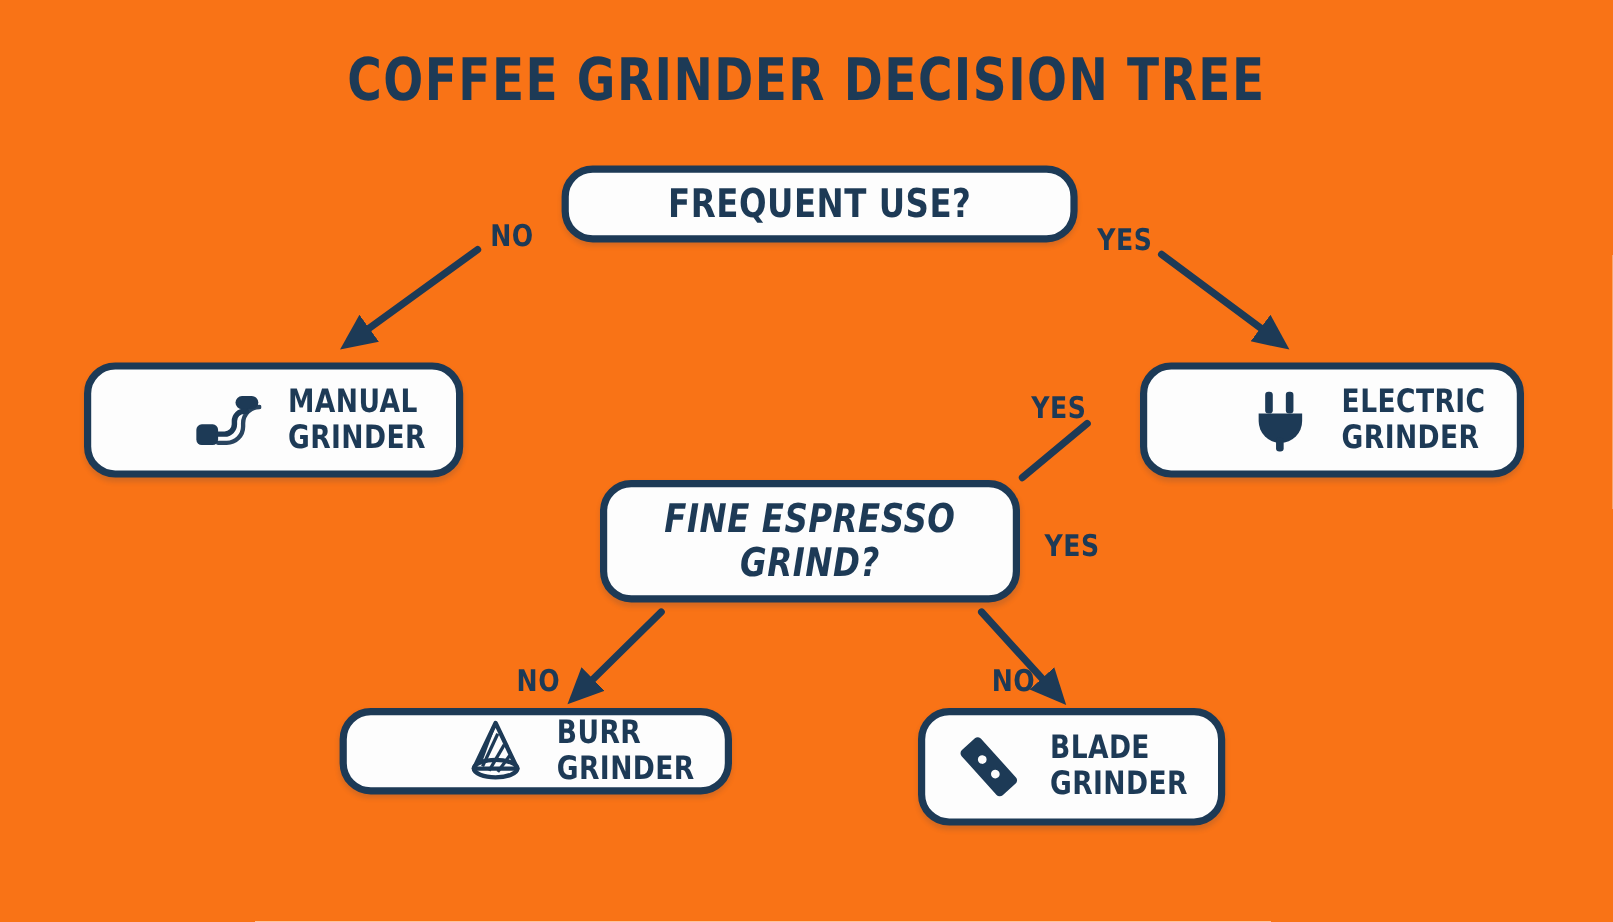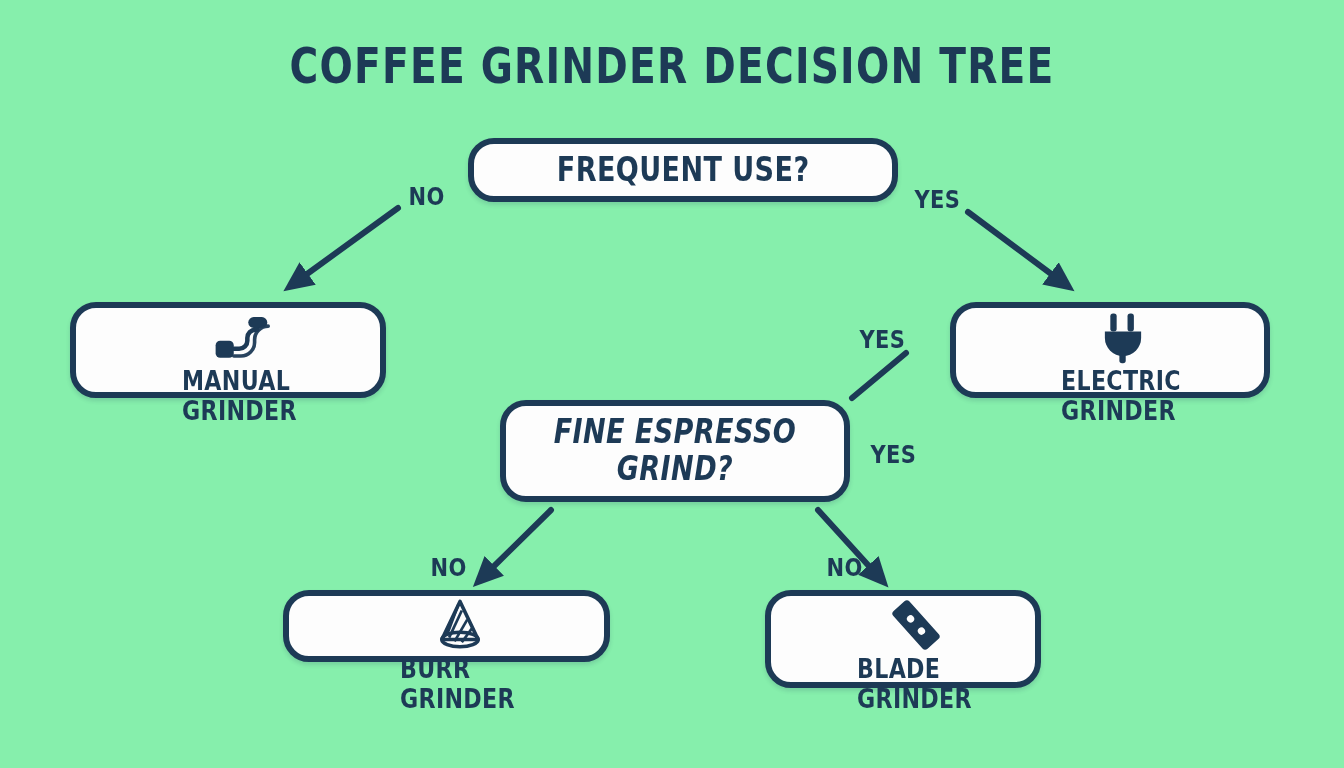--- a/index.html
+++ b/index.html
@@ -51,23 +51,22 @@
     border-radius: 26px;
     background: #FDFDFD;
     display: flex;
     align-items: center;
     box-shadow: 0 3px 4px rgba(29,58,86,0.16);
   }
   .node.decision {
     justify-content: center;
   }
   .node.outcome {
-    justify-content: space-between;
+    justify-content: flex-end;
     padding-left: 26px;
-    flex-direction: column;
   }
   .node-label {
     font-family: "DejaVu Sans", sans-serif;
     font-weight: bold;
     color: #1D3A56;
     line-height: 1.12;
     transform: scaleX(0.82);
     white-space: pre-line;
   }
   .decision .node-label {
@@ -100,21 +99,21 @@
     font-size: 25px;
     letter-spacing: 0.5px;
     color: #1D3A56;
     transform: scaleX(0.84);
     white-space: nowrap;
   }
 </style>
 </head>
 <body>
 
-<div id="canvas" style="background: #86efac;">
+<div id="canvas" style="background: #f97316;">
 
   <svg id="edges" viewBox="0 0 1344 768" xmlns="http://www.w3.org/2000/svg">
     <defs>
       <marker id="arrowhead" markerWidth="5.2" markerHeight="5.2" refX="2.4" refY="2.6" orient="auto" markerUnits="strokeWidth">
         <path d="M0,0.3 L5,2.6 L0,4.9 Z" fill="#1D3A56"></path>
       </marker>
     </defs>
     <g id="edge-lines" stroke="#1D3A56" stroke-width="6" stroke-linecap="round" fill="none">
         <line x1="398" y1="208" x2="296" y2="282" marker-end="url(#arrowhead)"></line>
         <line x1="968" y1="212" x2="1062" y2="282" marker-end="url(#arrowhead)"></line>
@@ -165,21 +164,21 @@
             <ellipse cx="32" cy="48" rx="20" ry="8" fill="none" stroke="#1D3A56" stroke-width="4"></ellipse>
             <path d="M30 10 L18 42" stroke="#1D3A56" stroke-width="3"></path>
             <path d="M34 16 L20 46" stroke="#1D3A56" stroke-width="3"></path>
             <path d="M40 26 L26 50" stroke="#1D3A56" stroke-width="3"></path>
             <path d="M45 36 L34 51" stroke="#1D3A56" stroke-width="3"></path>
           </svg>
         </span>
         <span class="node-label">BURR
 GRINDER</span>
       </div>
-      <div class="node outcome" style="left: 765px; top: 590px; width: 276px; height: 98px;">
+      <div class="node outcome" style="left: 765px; top: 590px; width: 256px; height: 98px;">
         <span class="node-icon">
           <svg viewBox="0 0 64 64" width="58" height="58" aria-hidden="true">
             <g transform="rotate(-42 32 32)">
               <rect x="20" y="4" width="24" height="56" rx="4" fill="#1D3A56"></rect>
               <circle cx="32" cy="23" r="4" fill="#FDFDFD"></circle>
               <circle cx="32" cy="41" r="4" fill="#FDFDFD"></circle>
             </g>
           </svg>
         </span>
         <span class="node-label">BLADE

